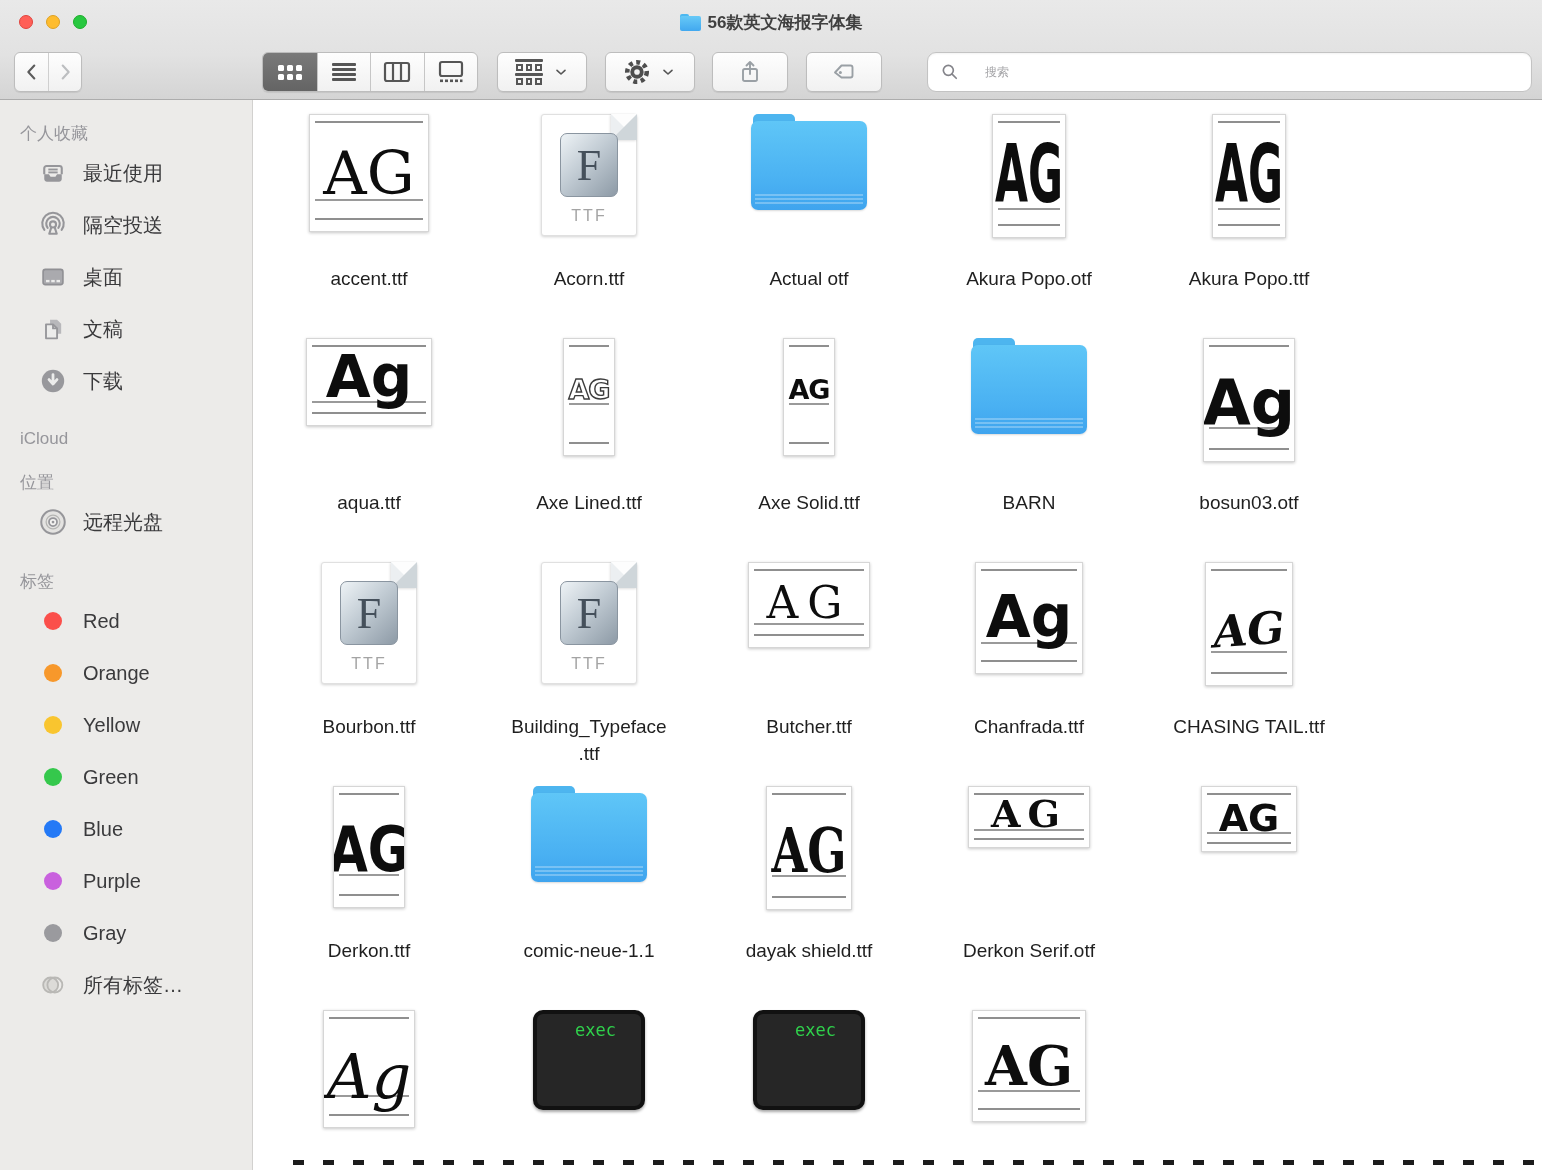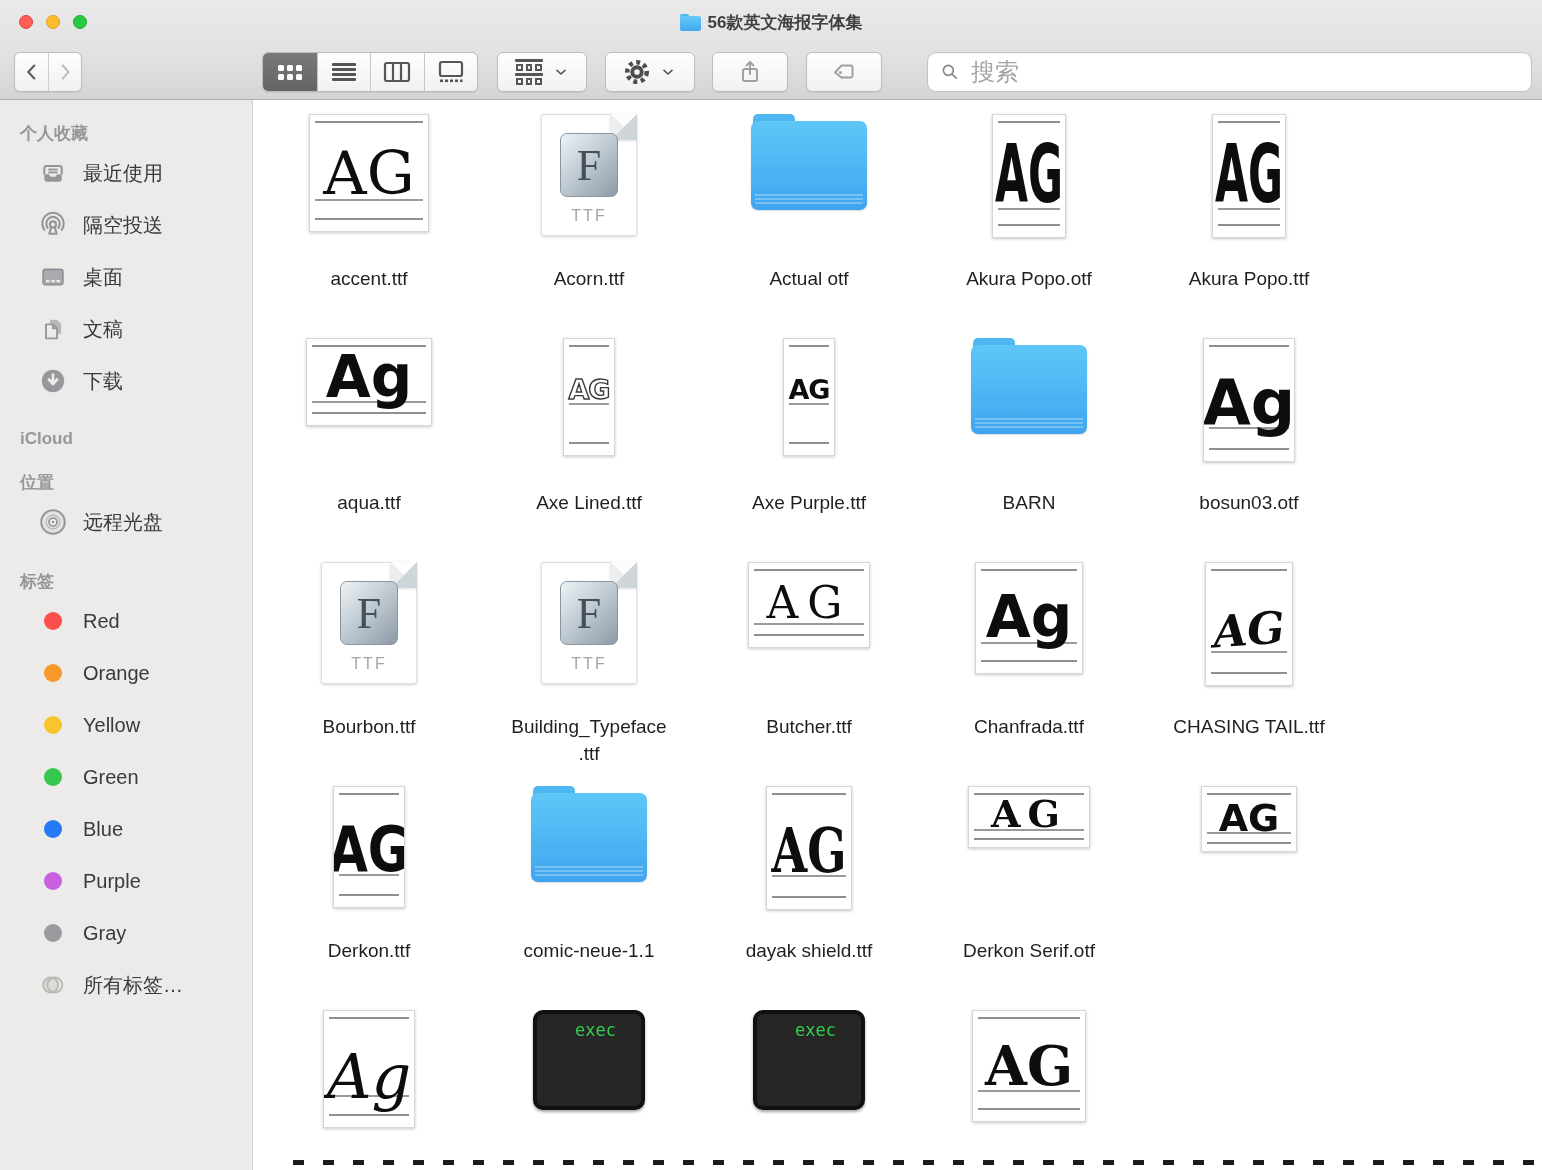--- a/index.html
+++ b/index.html
@@ -46,28 +46,28 @@
   .tag-btn { left:806px; }
 
   .group-glyph { display:flex; flex-direction:column; align-items:center; gap:2.5px; }
   .group-glyph .bar { width:28px; height:2.4px; background:#565656; border-radius:1px; }
   .group-glyph .sqrow { display:flex; gap:3px; }
   .group-glyph .sqrow span { width:6.5px; height:6.5px; border:2px solid #565656; }
 
   .search { position:absolute; left:927px; top:52px; width:605px; height:40px; background:#fff;
     border:1px solid #c3c3c3; border-radius:9px; display:flex; align-items:center; padding:0 12px;
     box-shadow:inset 0 1px 2px rgba(0,0,0,.05); }
-  .search input { border:none; outline:none; flex:1; font-size:24px; color:#333; background:transparent;
-    margin-left:11px; font-family:Liberation Sans, sans-serif; }
+  .search input { border:none; outline:none; flex:1; font-size:12px; color:#333; background:transparent;
+    margin-left:25px; font-family:Liberation Sans, sans-serif; }
   .search input::placeholder { color:#a5a5a8; }
 
   
   .sidebar { position:absolute; top:100px; left:0; width:253px; height:1070px;
     background:#ecebe9; border-right:1px solid #d2d1cf; overflow:hidden; z-index:2; }
-  .section-header { margin:22px 0 2px 20px; font-size:17px; font-weight:700; color:#96969b; }
+  .section-header { margin:22px 0 2px 20px; font-size:17px; font-weight:400; color:#96969b; }
   .side-item { height:52px; display:flex; align-items:center; padding-left:38px; gap:15px;
     font-size:20px; color:#3a3a3c; cursor:default; }
   .side-item .ic { width:30px; height:30px; display:flex; align-items:center; justify-content:center; flex:none; }
   .tag-dot { width:18px; height:18px; border-radius:50%; }
 
   
   .content { position:absolute; top:100px; left:253px; width:1289px; height:1070px; background:#fff; overflow:hidden; }
   .grid { display:grid; grid-template-columns:repeat(5,220px); grid-auto-rows:224px; padding:14px 0 0 6px; }
   .cell { display:flex; flex-direction:column; align-items:center; }
   .icon-area { height:136px; width:100%; display:flex; align-items:flex-start; justify-content:center; }
@@ -487,21 +487,21 @@
       </div>
       <div class="cell">
         <div class="icon-area">
           <div class="thumb st-axesolid">
             <div class="ln top"></div>
             <div class="ln base"></div>
             <div class="ln bot"></div>
             <span class="letters">AG</span>
           </div>
         </div>
-        <div class="file-label">Axe Purple.ttf</div>
+        <div class="file-label">Axe Solid.ttf</div>
       </div>
       <div class="cell">
         <div class="icon-area">
           <div class="folder-icon">
             <div class="tab"></div>
             <div class="bodyp"></div>
           </div>
         </div>
         <div class="file-label">BARN</div>
       </div>

